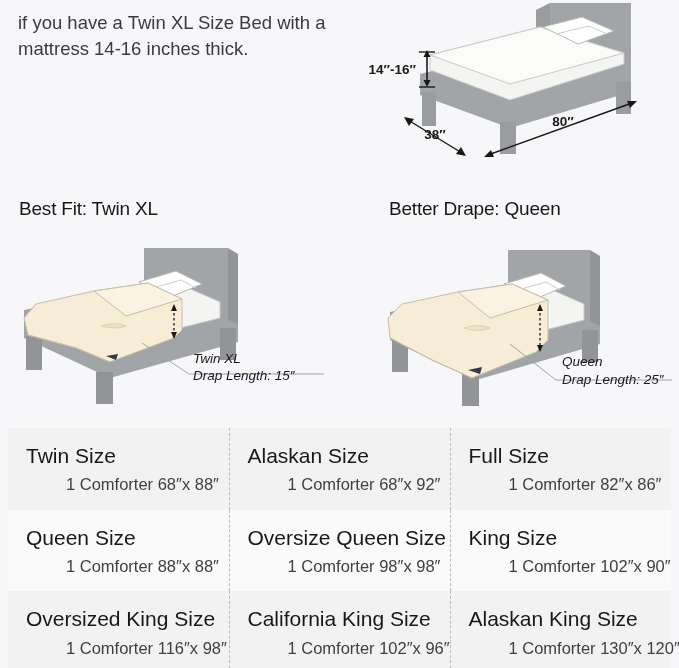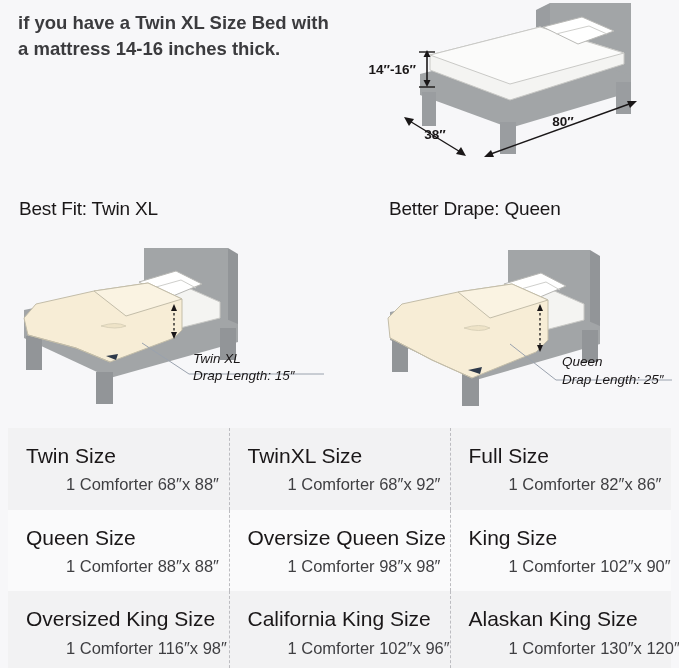--- a/index.html
+++ b/index.html
@@ -30,21 +30,21 @@
     letter-spacing: -0.4px;
     line-height: 1.08;
     color: #1a1718;
     margin: 0 0 11px 0;
     white-space: nowrap;
   }
   .subtitle {
     font-size: 18.5px;
     line-height: 1.38;
     color: #3b3b3e;
-    font-weight: 700;
+    font-weight: 400;
     max-width: 322px;
   }
 
   
   .top-diagram {
     position: absolute;
     left: 360px; top: 0;
     width: 319px; height: 175px;
   }
 
@@ -221,21 +221,21 @@
 </div>
 
 <table class="size-table">
   <tbody>
     <tr class="row-shade">
       <td>
         <div class="cell-title">Twin Size</div>
         <div class="cell-desc">1 Comforter 68″x 88″</div>
       </td>
       <td>
-        <div class="cell-title">TwinXL Size</div>
+        <div class="cell-title">Alaskan Size</div>
         <div class="cell-desc">1 Comforter 68″x 92″</div>
       </td>
       <td>
         <div class="cell-title">Full Size</div>
         <div class="cell-desc">1 Comforter 82″x 86″</div>
       </td>
     </tr>
     <tr class="row-light">
       <td>
         <div class="cell-title">Queen Size</div>

